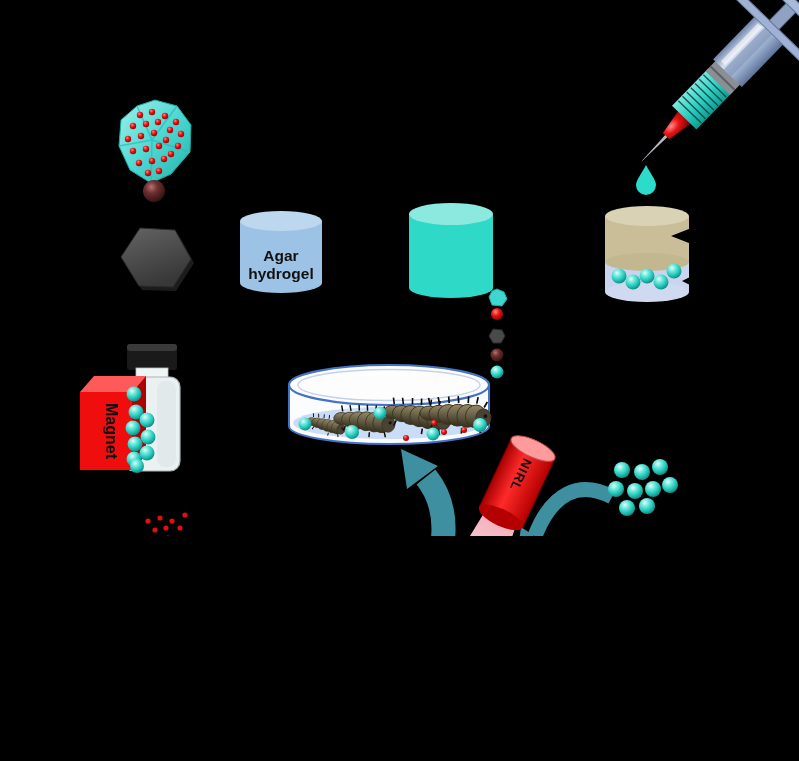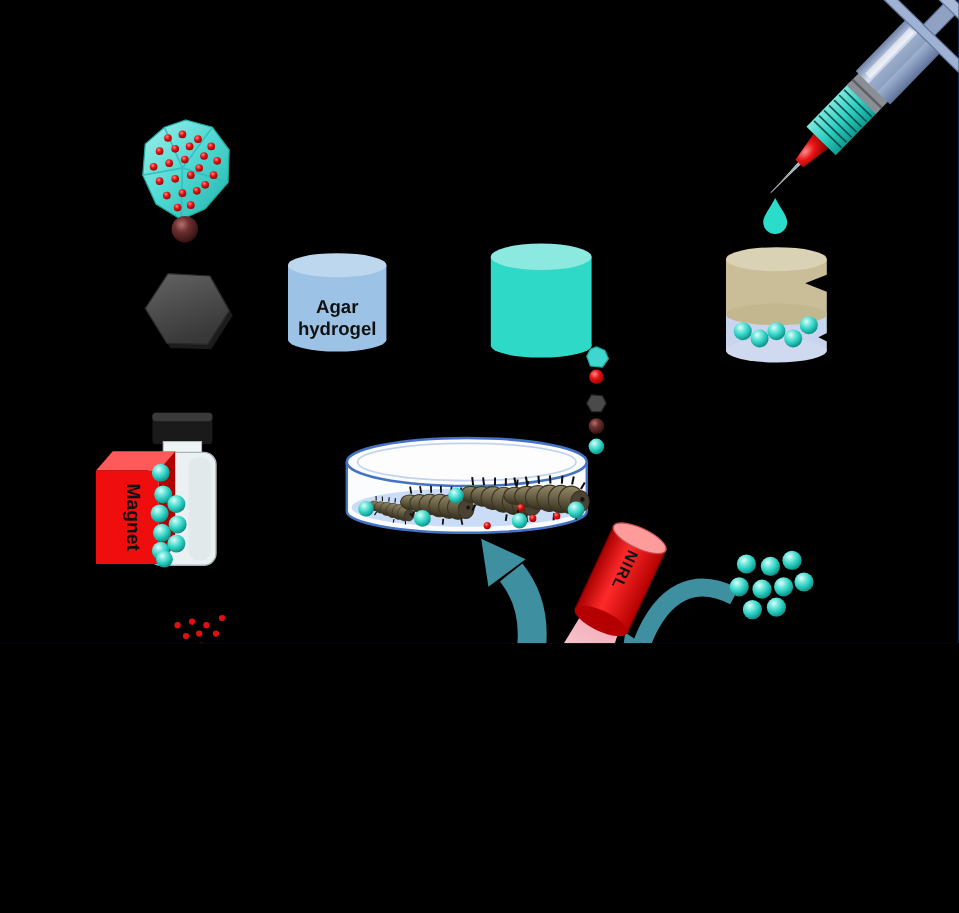--- a/index.html
+++ b/index.html
@@ -1,16 +1,16 @@
 <!DOCTYPE html>
 <html><head>
 <meta charset="utf-8">
 <style>
   html,body{margin:0;padding:0;background:#000;}
-  .stage{position:relative;width:799px;height:536px;background:#3b82f6;overflow:hidden;}
+  .stage{position:relative;width:799px;height:536px;background:#f0abfc;overflow:hidden;}
   svg{position:absolute;left:0;top:0;}
   text{font-family:"Liberation Sans","DejaVu Sans",sans-serif;font-weight:bold;}
 </style>
 </head>
 <body>
 
 <div class="stage">
 <svg width="799" height="761" viewBox="0 0 799 761">
 <defs>
   <radialGradient id="gTeal" cx="0.37" cy="0.3" r="0.8">

